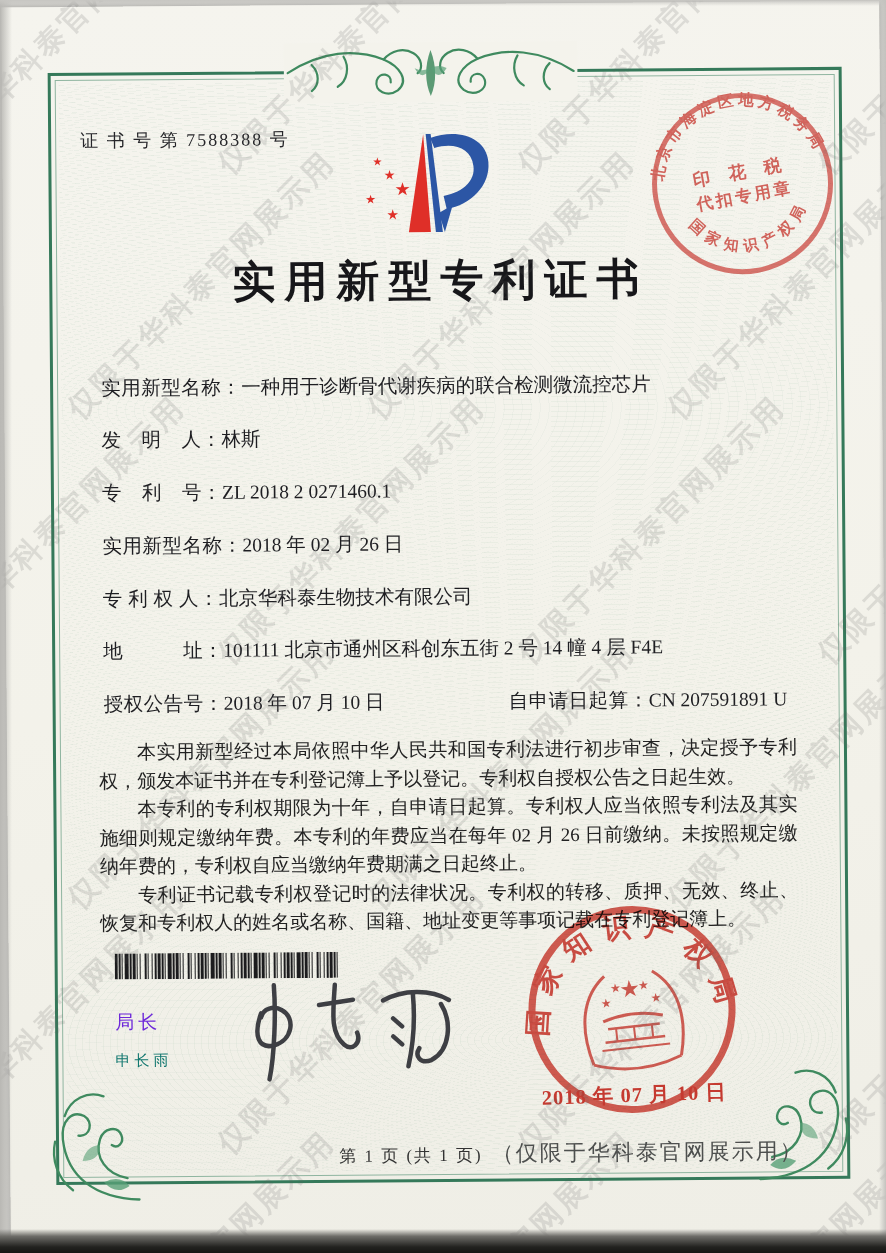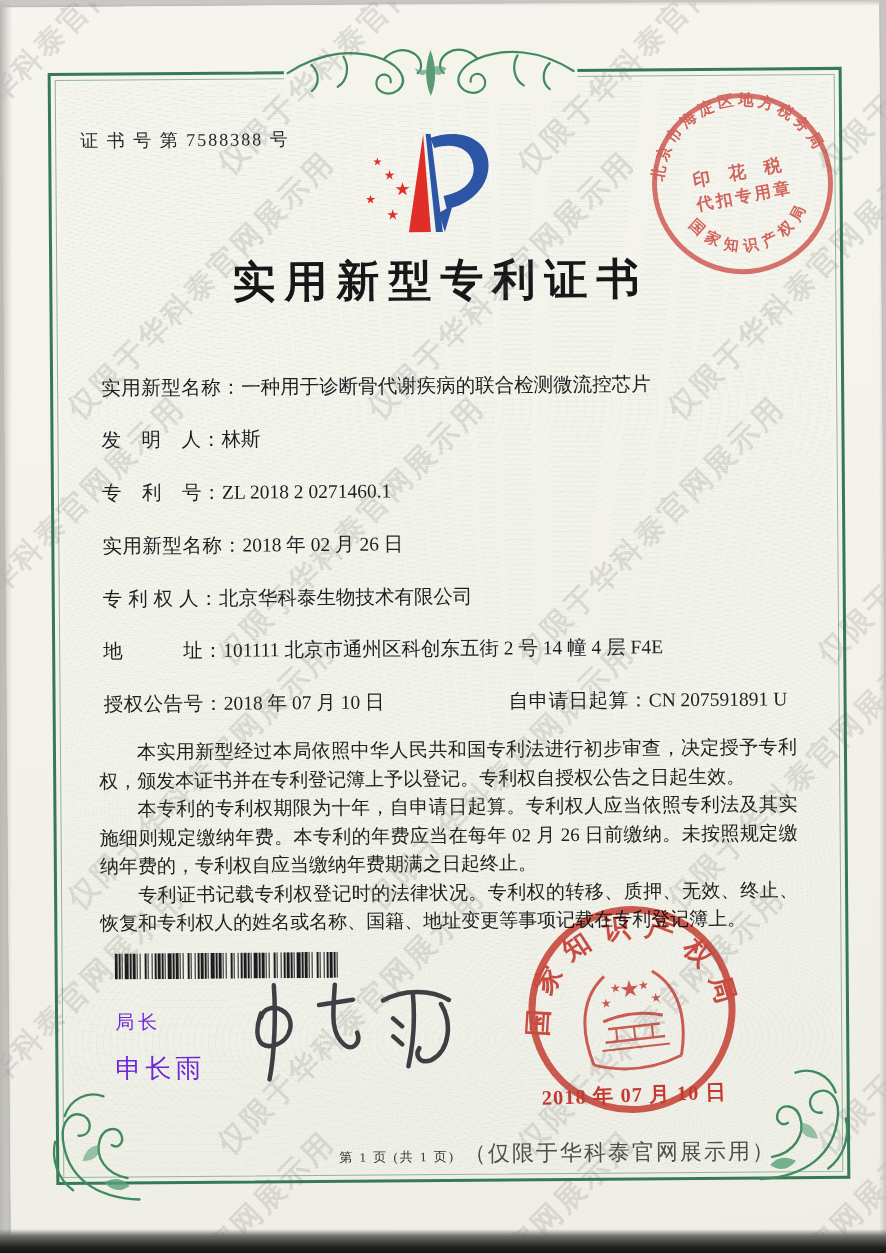--- a/index.html
+++ b/index.html
@@ -37,30 +37,30 @@
   .field-row .lab{letter-spacing:.5px;}
   .f0{top:0;} .f1{top:52px;} .f2{top:105px;} .f3{top:158px;} .f4{top:211px;} .f5{top:263px;}
   .f6{top:316px;left:0;} .f7{top:316px;left:405px;}
 
   .paras{position:absolute;left:98px;top:736px;width:698px;font-size:19px;line-height:28.5px;color:#222;text-align:justify;}
   .paras p{margin:0;text-indent:2em;}
 
   .barcode{position:absolute;left:112px;top:951px;width:226px;height:26px;}
 
   .issuer-title{position:absolute;left:112px;top:1007px;font-size:19px;color:#6d28d9;letter-spacing:4px;}
-  .issuer-name{position:absolute;left:112px;top:1049px;font-size:26px;color:#6d28d9;letter-spacing:4px;}
+  .issuer-name{position:absolute;left:112px;top:1049px;font-size:15px;color:#0f766e;letter-spacing:4px;}
   .signature{position:absolute;left:230px;top:972px;width:248px;height:118px;}
 
   .seal{position:absolute;left:518px;top:900px;width:222px;height:222px;transform:rotate(-6deg);mix-blend-mode:multiply;opacity:.9;}
   .seal-date{position:absolute;left:538px;top:1082px;width:200px;font-size:20.5px;font-weight:600;letter-spacing:1px;color:#c53a30;transform:rotate(-1.5deg);z-index:41;}
 
   .tax-stamp{position:absolute;left:650px;top:90px;width:192px;height:192px;transform:rotate(-10deg);mix-blend-mode:multiply;opacity:.85;}
 
   .footer{position:absolute;left:335px;top:1139px;display:flex;align-items:baseline;gap:9px;white-space:nowrap;z-index:7;}
-  .footer .pg{font-size:13px;color:#333;letter-spacing:2px;}
+  .footer .pg{font-size:17px;color:#333;letter-spacing:2px;}
   .footer .note{font-size:22px;color:#4d4f4e;letter-spacing:2px;font-family:"Liberation Sans","DejaVu Sans",sans-serif;}
 
   .wm-layer{position:absolute;inset:0;z-index:60;pointer-events:none;overflow:hidden;}
   .wm{position:absolute;white-space:nowrap;font-size:30px;letter-spacing:3px;color:rgba(95,95,95,0.16);transform:rotate(-45deg);font-family:"Liberation Sans","DejaVu Sans",sans-serif;font-weight:700;}
 </style>
 </head>
 <body>
 
 <div class="photo">
 

